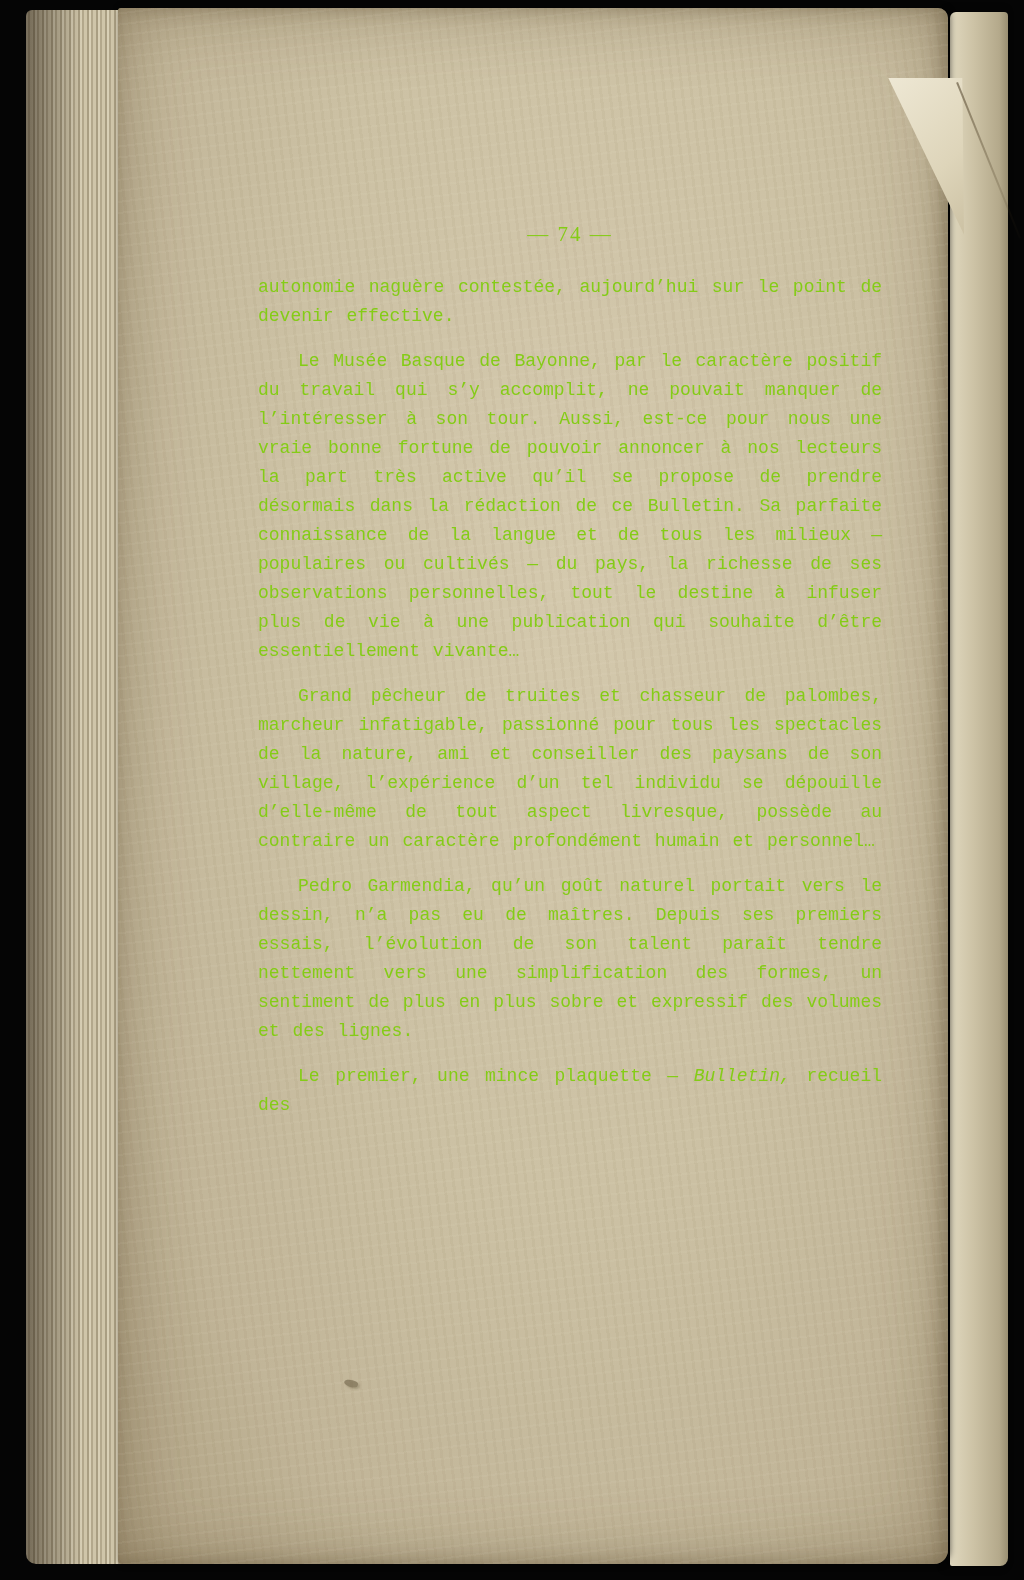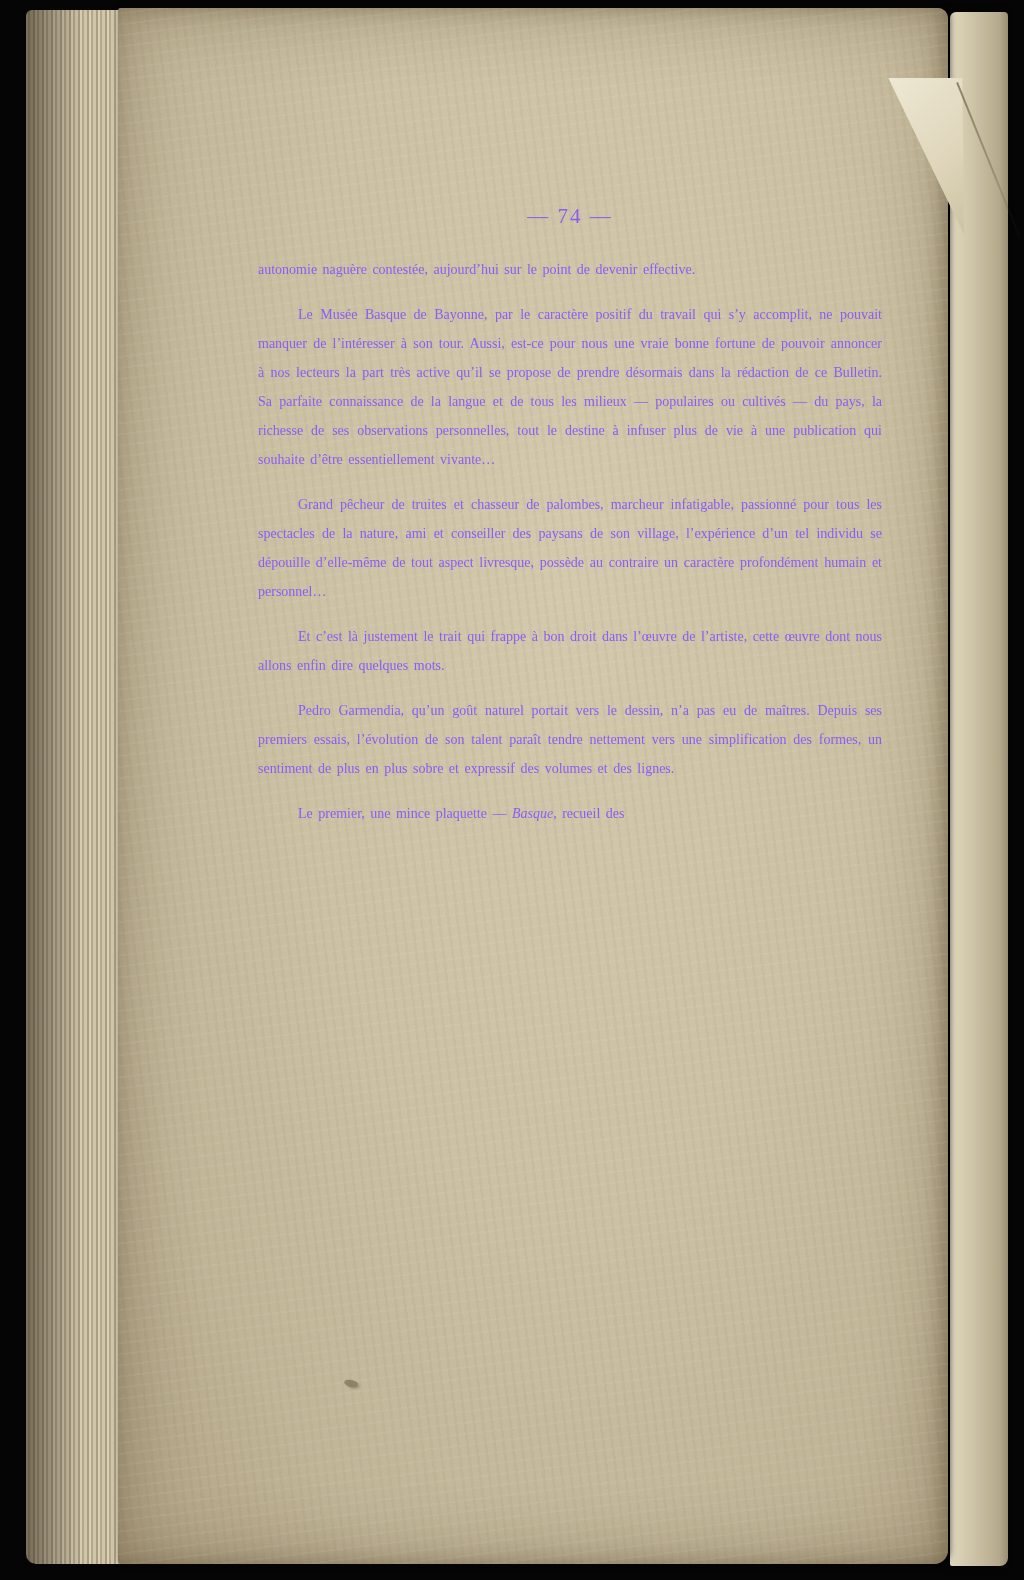--- a/index.html
+++ b/index.html
@@ -98,37 +98,38 @@
     height: 7px;
     border-radius: 60% 40% 50% 50%;
     background: rgba(80, 66, 40, 0.45);
     transform: rotate(18deg);
     box-shadow: 2px 1px 2px rgba(80,66,40,.25);
   }
   
   .text-layer {
     position: absolute;
     left: 258px;
-    top: 204px;
+    top: 222px;
     width: 624px;
-    color: #8b5cf6;
+    color: #84cc16;
   }
   .page-number {
     text-align: center;
     font-size: 21px;
     letter-spacing: 2px;
     margin: 0 0 26px 0;
   }
   .para {
     margin: 16px 0 5px 0;
-    font-size: 14px;
+    font-size: 18px;
     line-height: 29px;
     text-align: justify;
     word-spacing: 2px;
     text-rendering: optimizeLegibility;
+    font-family: Liberation Mono, monospace;
   }
   .para.indent { text-indent: 40px; }
   .para em { font-style: italic; }
 </style>
 </head>
 <body>
 
 <div class="scene">
 
   <div class="page-stack"></div>
@@ -139,20 +140,19 @@
 
   <div class="corner-fold"></div>
   <div class="fold-crease"></div>
 
   <div class="text-layer">
     <div class="page-number">— 74 —</div>
 
     <p class="para">autonomie naguère contestée, aujourd’hui sur le point de devenir effective.</p>
     <p class="para indent">Le Musée Basque de Bayonne, par le caractère positif du travail qui s’y accomplit, ne pouvait manquer de l’intéresser à son tour. Aussi, est-ce pour nous une vraie bonne fortune de pouvoir annoncer à nos lecteurs la part très active qu’il se propose de prendre désormais dans la rédaction de ce Bulletin. Sa parfaite connaissance de la langue et de tous les milieux — populaires ou cultivés — du pays, la richesse de ses observations personnelles, tout le destine à infuser plus de vie à une publication qui souhaite d’être essentiellement vivante…</p>
     <p class="para indent">Grand pêcheur de truites et chasseur de palombes, marcheur infatigable, passionné pour tous les spectacles de la nature, ami et conseiller des paysans de son village, l’expérience d’un tel individu se dépouille d’elle-même de tout aspect livresque, possède au contraire un caractère profondément humain et personnel…</p>
-    <p class="para indent">Et c’est là justement le trait qui frappe à bon droit dans l’œuvre de l’artiste, cette œuvre dont nous allons enfin dire quelques mots.</p>
     <p class="para indent">Pedro Garmendia, qu’un goût naturel portait vers le dessin, n’a pas eu de maîtres. Depuis ses premiers essais, l’évolution de son talent paraît tendre nettement vers une simplification des formes, un sentiment de plus en plus sobre et expressif des volumes et des lignes.</p>
-    <p class="para indent"><span>Le premier, une mince plaquette — </span><em>Basque,</em><span> recueil des</span></p>
+    <p class="para indent"><span>Le premier, une mince plaquette — </span><em>Bulletin,</em><span> recueil des</span></p>
   </div>
 
   <div class="paper-stain"></div>
 
 </div>
 
 </body></html>

